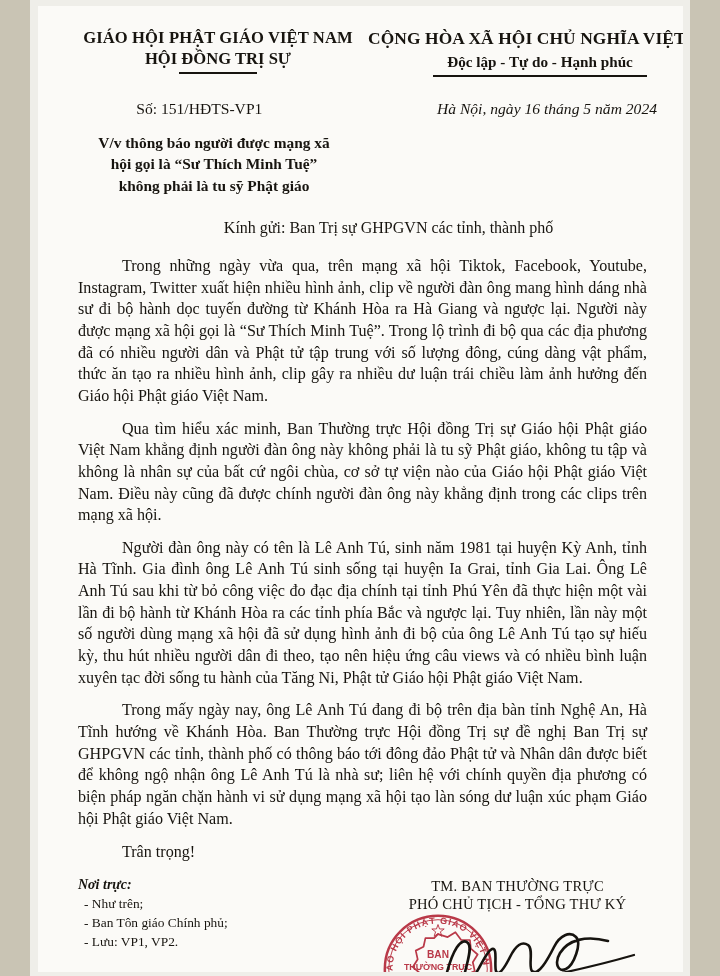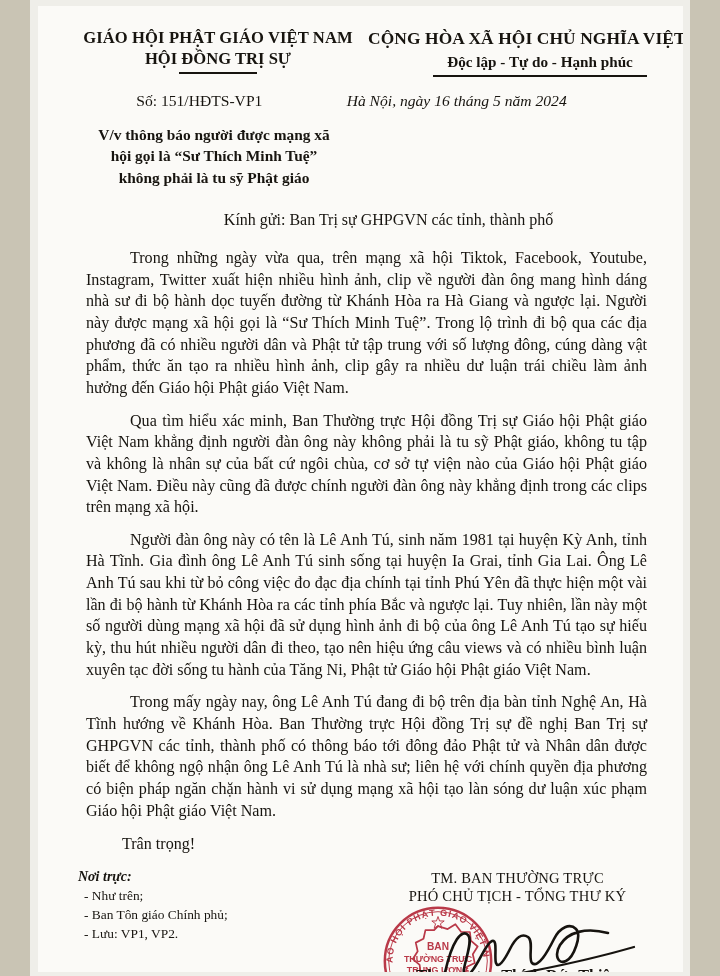--- a/index.html
+++ b/index.html
@@ -90,31 +90,31 @@
     bottom: -5px;
     width: 214px;
     height: 2px;
     background: #17140f;
   }
   
   .midrow {
     display: flex;
     align-items: flex-start;
     padding: 0 26px;
-    margin-top: 20px;
+    margin-top: 28px;
   }
   .docnum {
     width: 300px;
     text-align: center;
     font-size: 15.6px;
   }
   .docdate {
     width: 344px;
     margin-left: 12px;
-    text-align: left;
+    text-align: right;
     font-style: italic;
     font-size: 15.6px;
   }
   
   .subject {
     width: 300px;
     margin: 14px 0 0 26px;
     text-align: center;
     font-weight: bold;
     font-size: 15.4px;
@@ -126,21 +126,21 @@
     font-size: 16px;
     margin-top: 22px;
     padding-left: 56px;
   }
   
   .body {
     padding: 0 36px 0 40px;
     margin-top: 18px;
   }
   .body p {
-    margin: 0 0 0 8px;
+    margin: 0 0 0 0;
     text-align: justify;
     text-indent: 44px;
     font-size: 16.1px;
     line-height: 1.345;
   }
   .body p + p { margin-top: 11px; }
   .regards {
     margin-top: 14px;
     text-indent: 44px;
     font-size: 16.1px;

